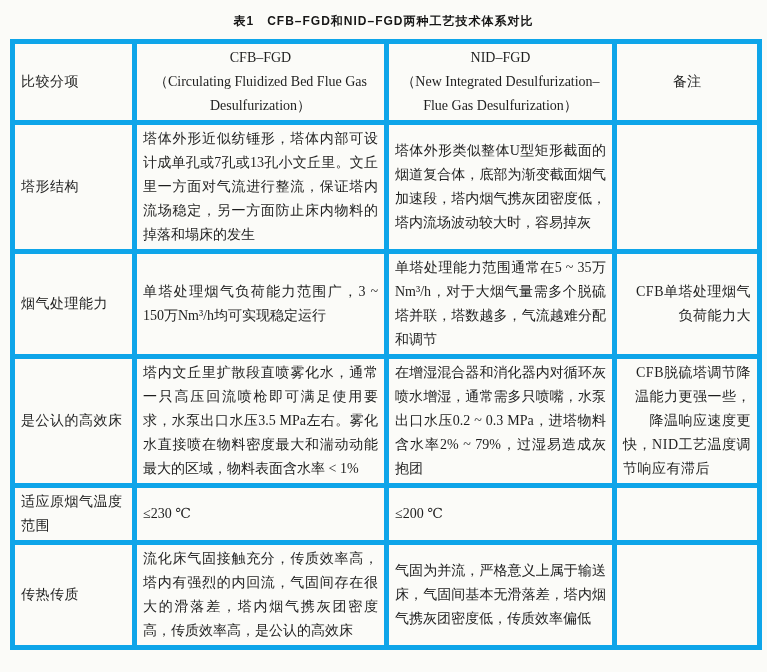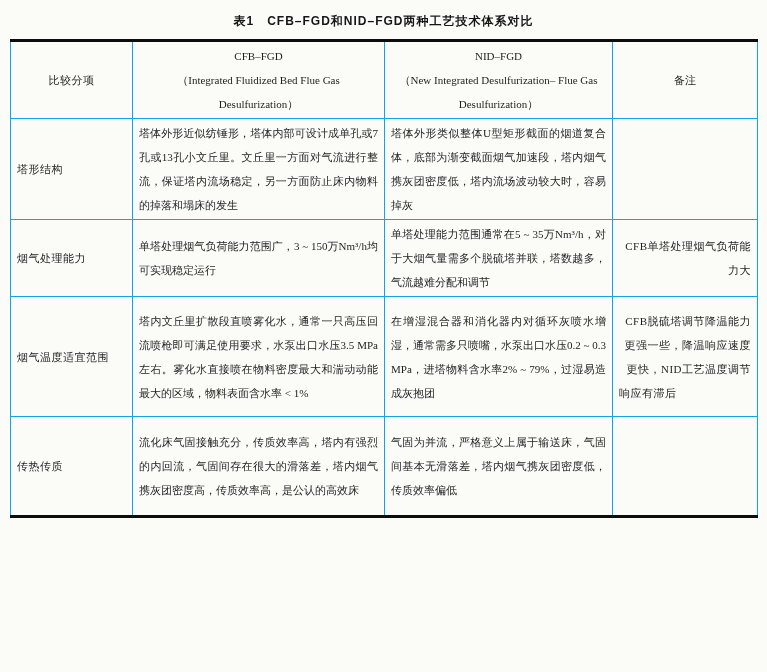--- a/index.html
+++ b/index.html
@@ -25,22 +25,22 @@
   }
   table.cmp {
     table-layout: fixed;
     border-collapse: collapse;
     margin-left: 10px;
     width: 747px;
     border-top: 3px solid #0c0c0c;
     border-bottom: 3px solid #0c0c0c;
   }
   table.cmp td {
-    border: 1px solid #0ea5e9;
-    font-size: 11px;
+    border: 5px solid #0ea5e9;
+    font-size: 14px;
     line-height: 24px;
     padding: 2px 6px;
     vertical-align: middle;
     overflow: hidden;
   }
   
   td.c1 {
     font-size: 12.5px;
     padding: 2px 2px 2px 4px;
     white-space: pre-line;
@@ -82,24 +82,24 @@
 <table class="cmp">
   <colgroup>
     <col style="width:122px">
     <col style="width:252px">
     <col style="width:228px">
     <col style="width:145px">
   </colgroup>
 
   <tbody>
       <tr class="rh-hdr">
-    <td class="c1 hdr" style="text-align:center;">比较分项</td>
+    <td class="c1 hdr" style="text-align:left;">比较分项</td>
     <td class="hdr">
       <div class="hdr-name">CFB–FGD</div>
-      <div class="hdr-full">（Integrated Fluidized Bed Flue Gas Desulfurization）</div>
+      <div class="hdr-full">（Circulating Fluidized Bed Flue Gas Desulfurization）</div>
     </td>
     <td class="hdr">
       <div class="hdr-name">NID–FGD</div>
       <div class="hdr-full">（New Integrated Desulfurization– Flue Gas Desulfurization）</div>
     </td>
     <td class="hdr">备注</td>
   </tr>
 
   <tr class="rh-r0">
     <td class="c1">塔形结构</td>
@@ -109,26 +109,32 @@
   </tr>
 
   <tr class="rh-r1">
     <td class="c1">烟气处理能力</td>
     <td class="just">单塔处理烟气负荷能力范围广，3 ~ 150万Nm³/h均可实现稳定运行</td>
     <td class="just">单塔处理能力范围通常在5 ~ 35万Nm³/h，对于大烟气量需多个脱硫塔并联，塔数越多，气流越难分配和调节</td>
     <td class="note">CFB单塔处理烟气负荷能力大</td>
   </tr>
 
   <tr class="rh-r2">
-    <td class="c1">烟气温度适宜范围</td>
+    <td class="c1">是公认的高效床</td>
     <td class="just">塔内文丘里扩散段直喷雾化水，通常一只高压回流喷枪即可满足使用要求，水泵出口水压3.5 MPa左右。雾化水直接喷在物料密度最大和湍动动能最大的区域，物料表面含水率 &lt; 1%</td>
     <td class="just">在增湿混合器和消化器内对循环灰喷水增湿，通常需多只喷嘴，水泵出口水压0.2 ~ 0.3 MPa，进塔物料含水率2% ~ 79%，过湿易造成灰抱团</td>
     <td class="note just">CFB脱硫塔调节降温能力更强一些，降温响应速度更快，NID工艺温度调节响应有滞后</td>
   </tr>
 
+  <tr class="rh-r3">
+    <td class="c1">适应原烟气温度范围</td>
+    <td>≤230 ℃</td>
+    <td>≤200 ℃</td>
+    <td class="note"></td>
+  </tr>
 
 
   <tr class="rh-r5">
     <td class="c1">传热传质</td>
     <td class="just">流化床气固接触充分，传质效率高，塔内有强烈的内回流，气固间存在很大的滑落差，塔内烟气携灰团密度高，传质效率高，是公认的高效床</td>
     <td class="just">气固为并流，严格意义上属于输送床，气固间基本无滑落差，塔内烟气携灰团密度低，传质效率偏低</td>
     <td class="note"></td>
   </tr>
 
 </tbody>

